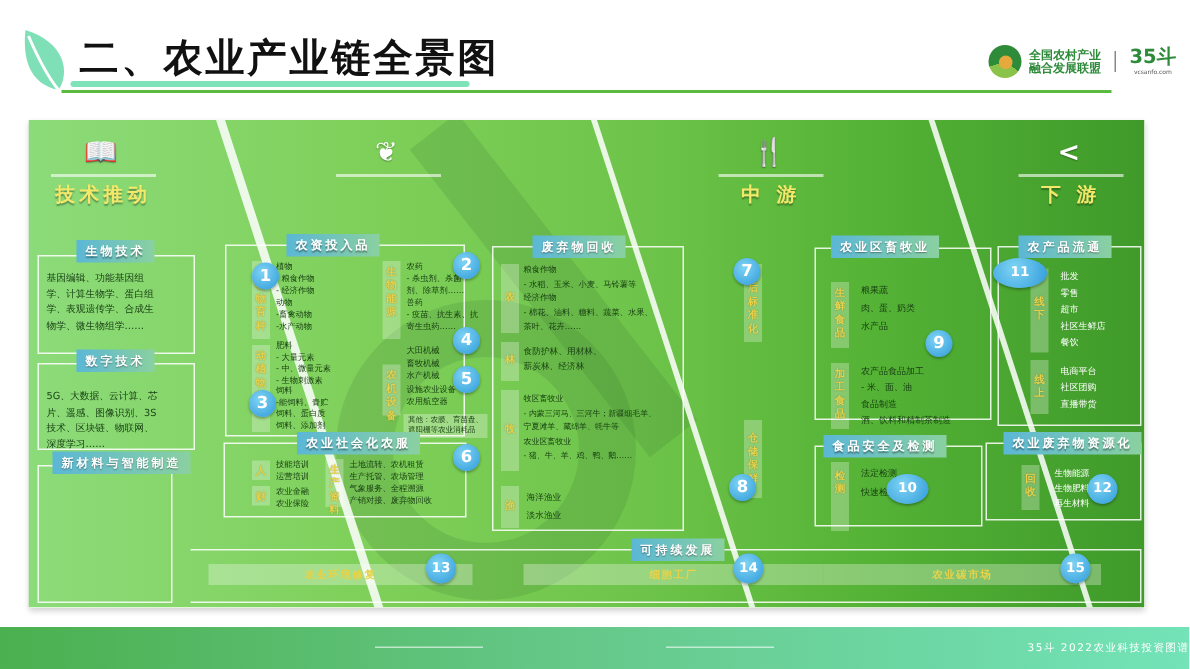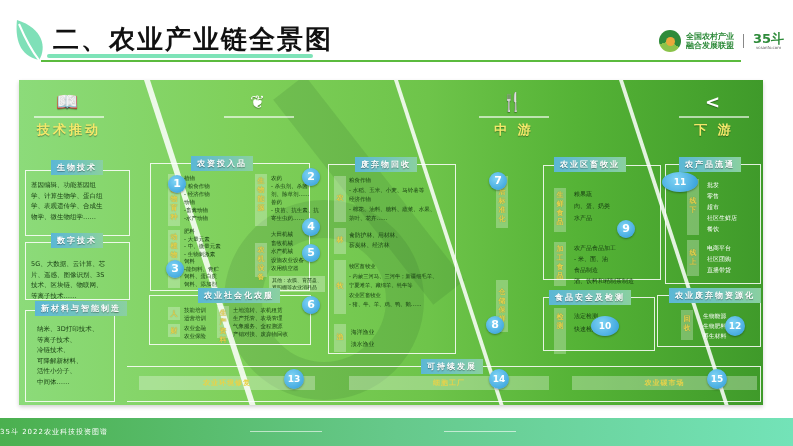--- a/index.html
+++ b/index.html
@@ -29,21 +29,21 @@
 
 .tag{position:absolute;background:linear-gradient(90deg,#5bb7d6,#8ad0a0);color:#fff;font-size:8px;font-weight:bold;padding:2px 6px;letter-spacing:2px;text-shadow:0 1px 1px rgba(0,0,0,.4);white-space:nowrap;line-height:11px}
 .box{position:absolute;border:1px solid rgba(255,255,255,.85)}
 .txt{position:absolute;font-size:6.5px;line-height:10.5px;color:#173d12}
 .txt.white{color:#fff}
 .vlabel{position:absolute;width:12px;background:rgba(255,255,255,.28);color:#e7d24a;font-size:7px;font-weight:bold;text-align:center;line-height:9px;padding-top:3px;text-shadow:0 0 1px rgba(0,0,0,.3)}
 .num{position:absolute;width:18px;height:18px;border-radius:50%;background:radial-gradient(circle at 40% 35%,#7fd4f4,#2f9ad9);color:#fff;font-size:11px;font-weight:bold;text-align:center;line-height:18px;box-shadow:0 1px 2px rgba(0,0,0,.35)}
 .strip{position:absolute;height:14px;background:rgba(255,255,255,.3);color:#e7d24a;font-size:7px;font-weight:bold;text-align:center;line-height:14px;letter-spacing:1px}
 
 .footer{position:absolute;left:0;top:418px;width:793px;height:28px;background:linear-gradient(90deg,#4bb04f,#66c98b 50%,#73e3b8)}
-.footer-text{position:absolute;left:0;top:0;width:793px;text-align:left;line-height:28px;color:#fff;font-size:7px;letter-spacing:1px}
+.footer-text{position:absolute;left:0;top:0;width:793px;text-align:right;line-height:28px;color:#fff;font-size:7px;letter-spacing:1px}
 .footer-line{position:absolute;top:13px;height:1px;background:rgba(255,255,255,.6);width:72px}
 </style>
 </head>
 <body>
 
 <div id="root">
 
   <div class="header">
     <svg class="leaf" viewBox="0 0 34 44">
       <path d="M4 2 C2 20 6 38 26 42 C34 30 30 10 4 2 Z" fill="#7fe0b8"></path>
@@ -104,33 +104,25 @@
       <div>学、表观遗传学、合成生</div>
       <div>物学、微生物组学……</div>
     </div>
 
     <div class="box" style="left:6px;top:162px;width:105px;height:58px;"></div>
     <div class="tag" style="left:32px;top:153px;">数字技术</div>
     <div class="txt" style="left:12px;top:179px;">
       <div>5G、大数据、云计算、芯</div>
       <div>片、遥感、图像识别、3S</div>
       <div>技术、区块链、物联网、</div>
-      <div>等离子技术……</div>
+      <div>深度学习……</div>
     </div>
 
     <div class="box" style="left:6px;top:230px;width:90px;height:92px;"></div>
     <div class="tag" style="left:16px;top:221px;">新材料与智能制造</div>
-    <div class="txt" style="left:18px;top:244px;">
-      <div>纳米、3D打印技术、</div>
-      <div>等离子技术、</div>
-      <div>冷链技术、</div>
-      <div>可降解新材料、</div>
-      <div>活性小分子、</div>
-      <div>中间体……</div>
-    </div>
 
     <div class="box" style="left:131px;top:83px;width:160px;height:128px;"></div>
     <div class="tag" style="left:172px;top:76px;">农资投入品</div>
 
     <div class="vlabel" style="left:149px;top:94px;height:52px;">动植物育种</div>
     <div class="txt" style="left:165px;top:94px;font-size:5.5px;line-height:8px;">
       <div>植物</div>
       <div>- 粮食作物</div>
       <div>- 经济作物</div>
       <div>动物</div>
@@ -272,21 +264,21 @@
     <div class="txt white" style="left:684px;top:231px;font-size:5.8px;line-height:10px;">
       <div>生物能源</div>
       <div>生物肥料</div>
       <div>再生材料</div>
     </div>
 
     <div class="box" style="left:108px;top:286px;width:634px;height:36px;border-left:none;"></div>
     <div class="tag" style="left:402px;top:279px;">可持续发展</div>
     <div class="strip" style="left:330px;top:296px;width:200px;">细胞工厂</div>
     <div class="strip" style="left:120px;top:296px;width:176px;">农业环境修复</div>
-    <div class="strip" style="left:553px;top:296px;width:185px;">农业碳市场</div>
+    <div class="strip" style="left:530px;top:296px;width:185px;">农业碳市场</div>
 
     <div class="num" style="left:149px;top:95px;">1</div>
     <div class="num" style="left:283px;top:88px;">2</div>
     <div class="num" style="left:147px;top:180px;">3</div>
     <div class="num" style="left:283px;top:138px;">4</div>
     <div class="num" style="left:283px;top:164px;">5</div>
     <div class="num" style="left:283px;top:216px;">6</div>
     <div class="num" style="left:470px;top:92px;">7</div>
     <div class="num" style="left:467px;top:236px;">8</div>
     <div class="num" style="left:598px;top:140px;">9</div>

